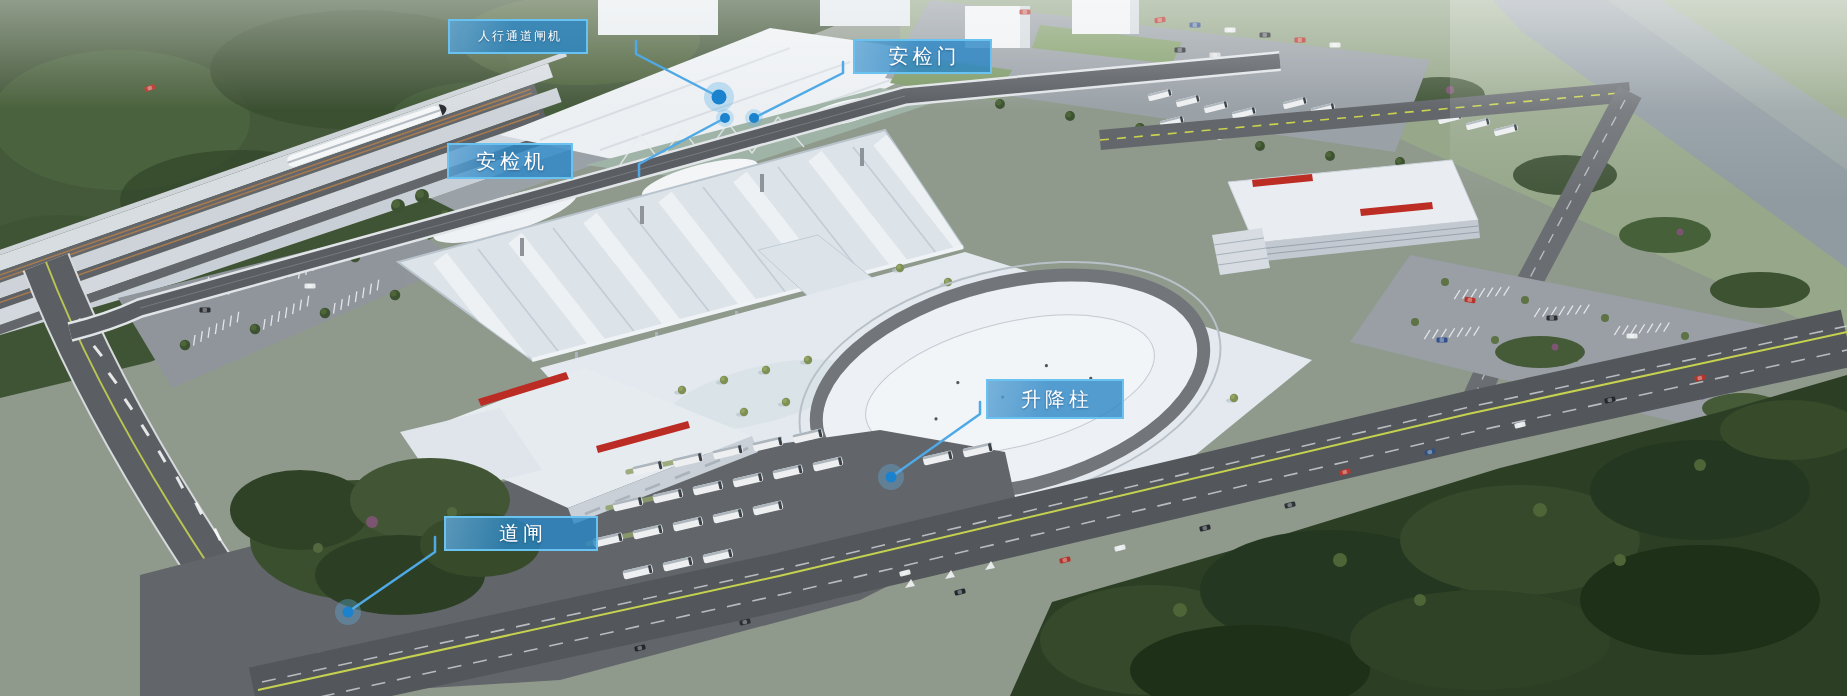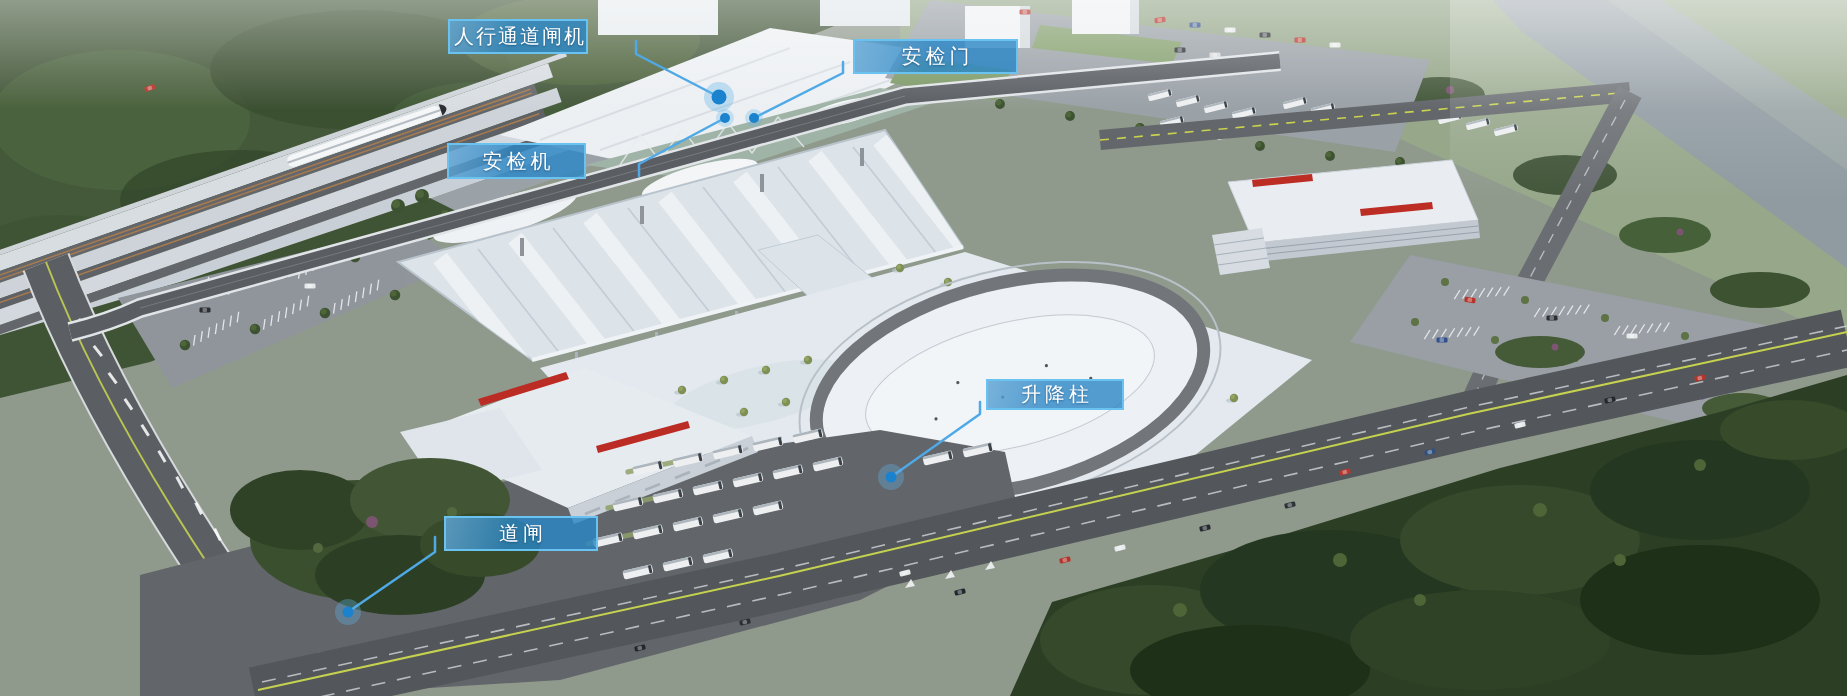--- a/index.html
+++ b/index.html
@@ -4,21 +4,21 @@
 <style>
   html,body{margin:0;padding:0;background:#222;}
   .stage{position:relative;width:1847px;height:696px;overflow:hidden;background:#8f9a8d;
          font-family:"Liberation Sans","DejaVu Sans",sans-serif;}
   .stage svg{position:absolute;left:0;top:0;display:block;}
   .callout{position:absolute;box-sizing:border-box;display:flex;align-items:center;justify-content:center;
            background:rgba(41,134,197,.80);
            background-image:linear-gradient(105deg,rgba(255,255,255,.22),rgba(255,255,255,0) 45%);
            border:2px solid #69c2f0;color:#fff;font-size:20px;letter-spacing:4px;
            text-shadow:0 1px 2px rgba(0,40,80,.45);cursor:pointer;}
-  .callout.small{font-size:20px;letter-spacing:2px;}
+  .callout.small{font-size:12px;letter-spacing:2px;}
   .callout span{white-space:nowrap;transform:translateX(2px);}
 </style>
 </head>
 <body>
 
 <div class="stage">
 <svg width="1847" height="696" viewBox="0 0 1847 696">
   <defs>
     <linearGradient id="mist" x1="0" y1="0" x2="0" y2="1">
       <stop offset="0" stop-color="#ffffff" stop-opacity=".75"></stop>
@@ -471,25 +471,25 @@
     <circle cx="891" cy="477" r="13" opacity=".35" fill="#63B5E8"></circle>
     <circle cx="891" cy="477" r="5.5" fill="#1B82CE"></circle>
     <circle cx="348" cy="612" r="13" opacity=".35" fill="#63B5E8"></circle>
     <circle cx="348" cy="612" r="5.5" fill="#1B82CE"></circle>
   </g>
 </svg>
 
 <div class="callout small" style="left:448px;top:19px;width:140px;height:35px">
   <span>人行通道闸机</span>
 </div>
-<div class="callout" style="left:853px;top:39px;width:165px;height:35px">
+<div class="callout" style="left:853px;top:39px;width:139px;height:35px">
   <span>安检门</span>
 </div>
-<div class="callout" style="left:447px;top:143px;width:139px;height:36px">
+<div class="callout" style="left:447px;top:143px;width:126px;height:36px">
   <span>安检机</span>
 </div>
-<div class="callout" style="left:986px;top:379px;width:138px;height:31px">
+<div class="callout" style="left:986px;top:379px;width:138px;height:40px">
   <span>升降柱</span>
 </div>
 <div class="callout" style="left:444px;top:516px;width:154px;height:35px">
   <span>道闸</span>
 </div>
 </div>
 
 </body></html>

